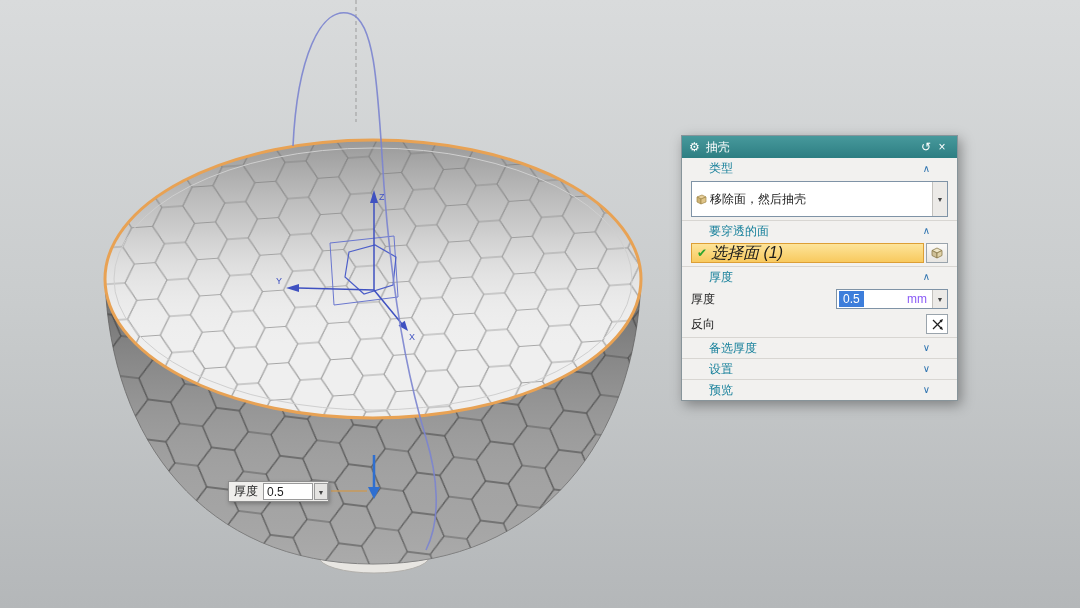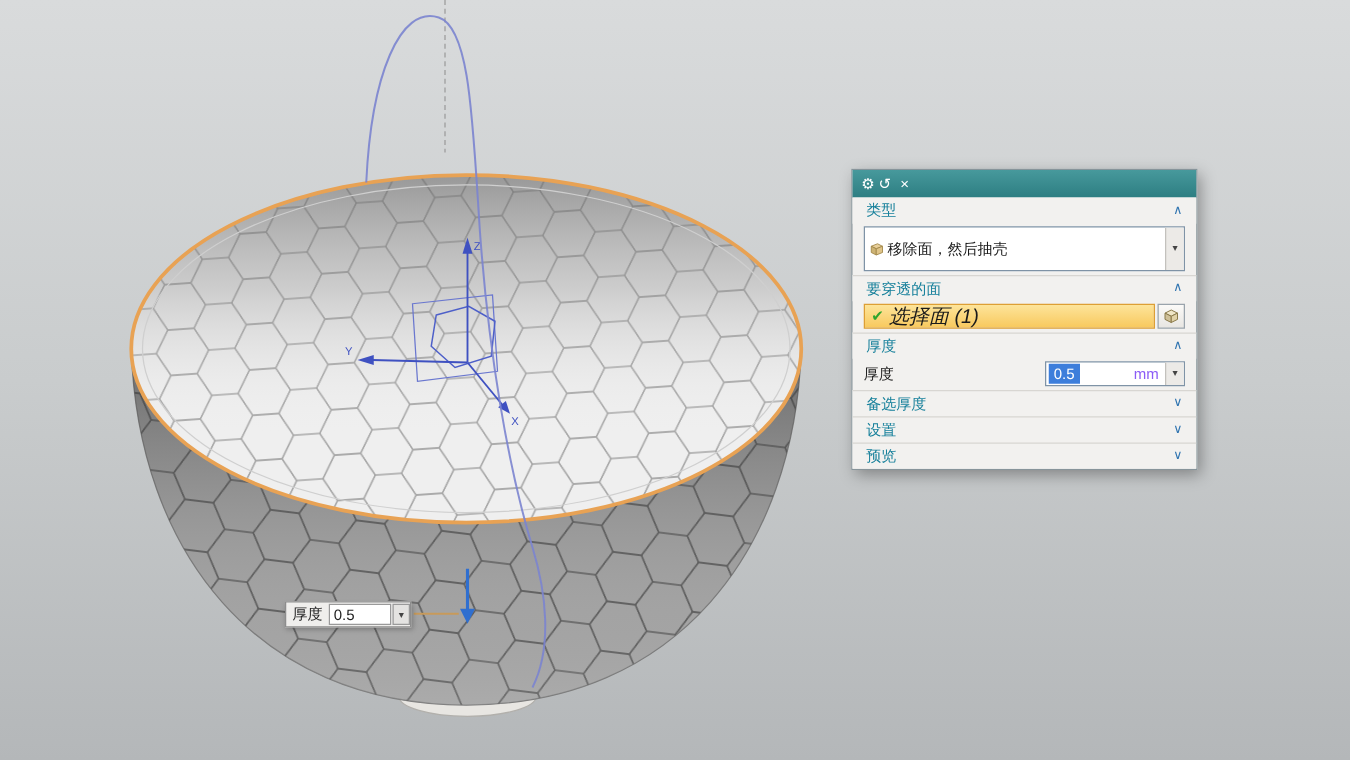--- a/index.html
+++ b/index.html
@@ -25,21 +25,21 @@
   
   .dialog { position:absolute; left:681px; top:135px; width:277px;
     background:#f2f1ef; border:1px solid #87949a;
     box-shadow:3px 4px 12px rgba(0,0,0,.35); font-size:12px; color:#222; }
   .titlebar { height:22px; background:linear-gradient(180deg,#47999c,#2d7e82);
     display:flex; align-items:center; padding:0 7px; color:#fff; }
   .tb-gear { font-size:12px; }
   .tb-title { flex:1; margin-left:6px; font-size:12px; }
   .tb-ico { width:16px; text-align:center; font-size:12px; cursor:pointer; }
 
-  .ghead { height:21px; display:flex; align-items:center; padding:0 11px;
+  .ghead { height:21px; display:flex; align-items:center; padding:0 27px;
     color:#17809b; border-top:1px solid #d8d6d2; background:#f2f1ef; }
   .ghead.first { border-top:none; }
   .glabel { font-size:12px; }
   .chev { margin-left:auto; color:#2f74b0; font-size:10px; line-height:10px; }
 
   .row { display:flex; align-items:center; padding:2px 9px 3px 9px; }
   .row.spread { justify-content:space-between; }
 
   .combo { flex:1; height:36px; background:#fff; border:1px solid #7f93a6;
     display:flex; align-items:center; overflow:hidden; }
@@ -161,20 +161,21 @@
 
 <div class="mini">
   <span class="mini-label">厚度</span>
   <span class="mini-value">0.5</span>
   <span class="mini-arrow">▼</span>
 </div>
 
 <div class="dialog">
   <div class="titlebar">
     <span class="tb-gear">⚙</span>
+    <span class="tb-title">抽壳</span>
     <span class="tb-ico">↺</span>
     <span class="tb-ico">×</span>
   </div>
 
   <div class="ghead first">
     <span class="glabel">类型</span>
     <span class="chev">∧</span>
   </div>
   <div class="row">
     <div class="combo">
@@ -213,20 +214,31 @@
     <span class="chev">∧</span>
   </div>
   <div class="row spread">
     <span class="flabel">厚度</span>
     <div class="tfield">
       <span class="tval">0.5</span>
       <span class="tunit">mm</span>
       <span class="combo-arrow" style="height:18px;">▼</span>
     </div>
   </div>
+  <div class="row spread">
+    <span class="flabel">反向</span>
+    <button class="sqbtn" style="background:#fff;">
+      <svg width="13" height="13" viewBox="0 0 13 13">
+        <line x1="2" y1="11" x2="10.5" y2="2.5" stroke="#222" stroke-width="1.3"></line>
+        <line x1="2" y1="2" x2="10.5" y2="10.5" stroke="#222" stroke-width="1.3"></line>
+        <polygon points="12,1 8.5,2.2 10.8,4.5" fill="#222"></polygon>
+        <polygon points="12,12 10.8,8.5 8.5,10.8" fill="#222"></polygon>
+      </svg>
+    </button>
+  </div>
 
   <div class="ghead">
     <span class="glabel">备选厚度</span>
     <span class="chev">∨</span>
   </div>
   <div class="ghead">
     <span class="glabel">设置</span>
     <span class="chev">∨</span>
   </div>
   <div class="ghead">

